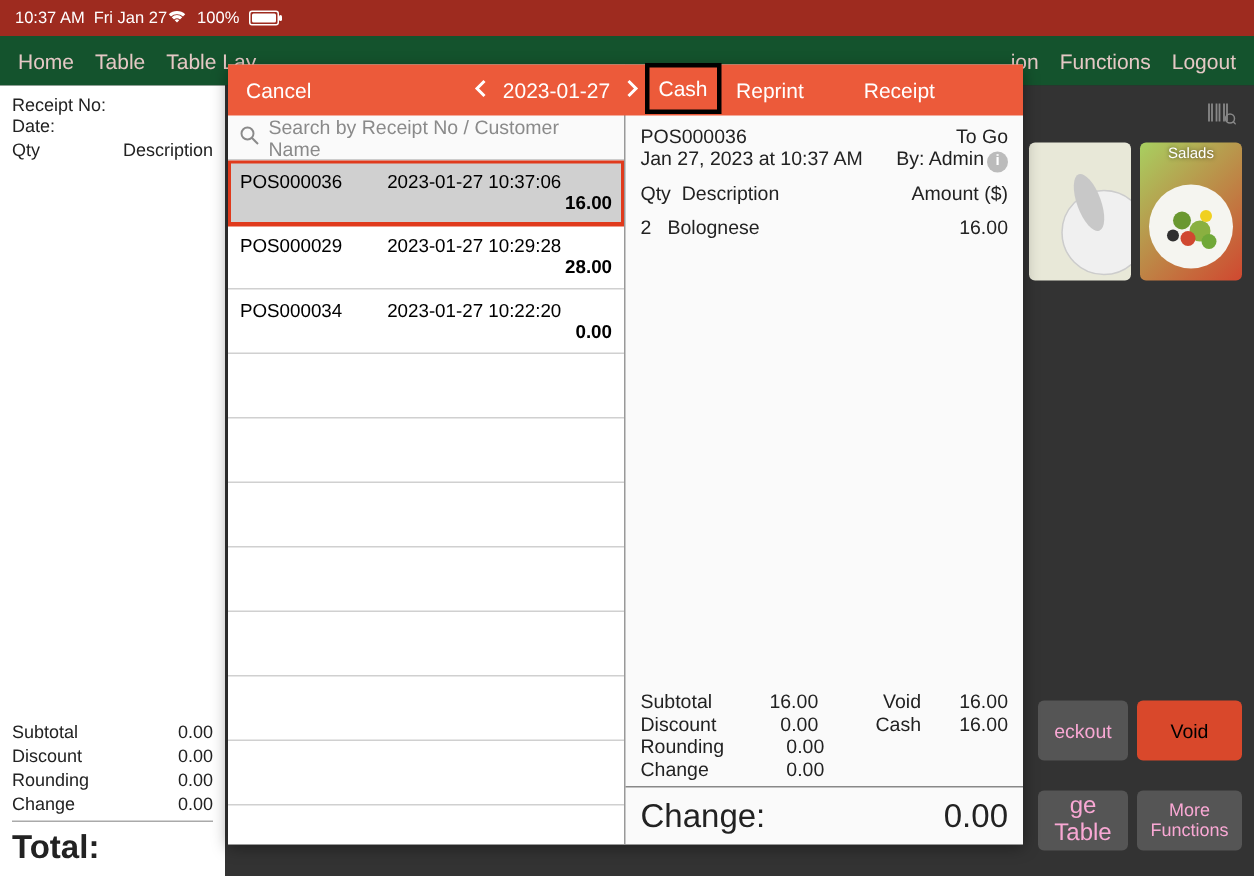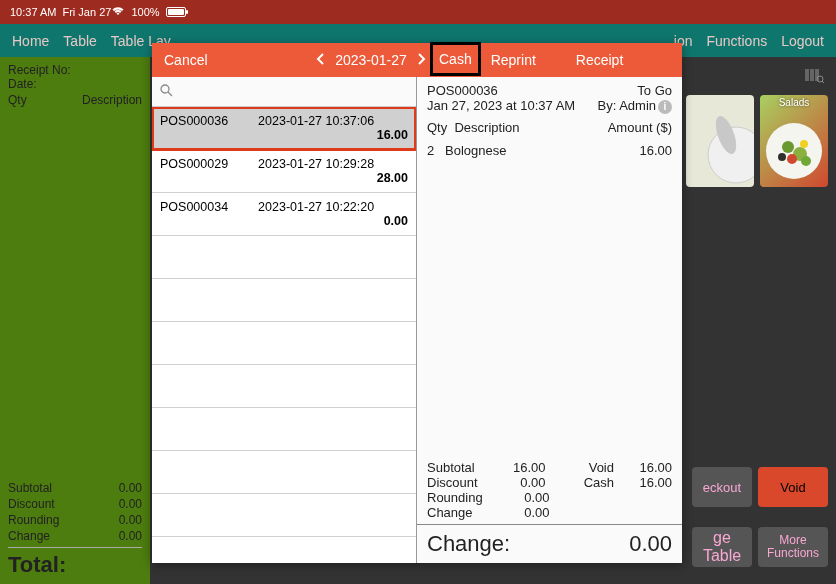--- a/index.html
+++ b/index.html
@@ -7,28 +7,28 @@
   body { background: #2a2a2a; }
 
   
   .status-bar { height: 24px; background: #9e2b1f; color: #fff; display: flex; justify-content: flex-start; align-items: center; padding: 0 10px; font-size: 11px; font-weight: 500; }
   .status-left, .status-right { display: flex; gap: 6px; align-items: center; }
   .battery-icon { display:inline-block; width:20px; height:10px; border:1px solid #fff; border-radius:2px; position:relative; }
   .battery-icon::after { content:""; position:absolute; right:-3px; top:2px; width:2px; height:4px; background:#fff; border-radius:1px; }
   .battery-fill { position:absolute; left:1px; top:1px; bottom:1px; right:1px; background:#fff; border-radius:1px; }
 
   
-  .menu-bar { height: 33px; background: #0f766e; display:flex; align-items:center; justify-content:space-between; color:#d9b5b1; font-size:14px; padding:0 12px; }
+  .menu-bar { height: 33px; background: #14532d; display:flex; align-items:center; justify-content:space-between; color:#d9b5b1; font-size:14px; padding:0 12px; }
   .menu-left, .menu-right { display:flex; gap:14px; }
   .menu-item { color:#e5c8c5; }
 
   
   .backdrop { position:absolute; top:57px; left:0; right:0; bottom:0; }
   
-  .left-panel { position:absolute; left:0; top:0; width:150px; height:100%; background:#4d7c0f; padding:6px 8px; font-size:12px; color:#222; display:flex; flex-direction:column; }
+  .left-panel { position:absolute; left:0; top:0; width:150px; height:100%; background:#ffffff; padding:6px 8px; font-size:12px; color:#222; display:flex; flex-direction:column; }
   .left-panel .row { display:flex; justify-content:space-between; margin-top:2px; }
   .left-panel .spacer { flex:1; }
   .left-total { font-size:22px; font-weight:600; border-top:1px solid #aaa; padding-top:4px; margin-top:4px; }
 
   
   .right-bg { position:absolute; right:0; top:0; bottom:0; left:150px; background:#333; }
   .product-tile { position:absolute; width:68px; height:92px; border-radius:4px; overflow:hidden; background:#c5d5b5; }
   .product-tile .label { position:absolute; top:0; left:0; right:0; text-align:center; font-size:10px; color:#fff; text-shadow:0 0 3px rgba(0,0,0,.6); padding:2px 16px; }
   .btn { position:absolute; background:#555; color:#f9a8d4; border-radius:4px; display:flex; align-items:center; justify-content:center; font-size:13px; text-align:center; }
   .btn.void { background:#d9482b; color:#000000; }
@@ -196,20 +196,21 @@
   </div>
 
   <div class="modal-left">
     <div class="search-row">
       <span class="mag">
         <svg width="13" height="13" viewBox="0 0 13 13">
             <circle cx="5" cy="5" r="4" fill="none" stroke="#8a8a8a" stroke-width="1.3"></circle>
             <path d="M8 8l4 4" stroke="#8a8a8a" stroke-width="1.3"></path>
           </svg>
       </span>
+      <span>Search by Receipt No / Customer Name</span>
     </div>
     <div class="receipt-list" id="receipt-list">
 
     <div class="receipt-row selected">
           <div class="line1">
             <span>POS000036</span>
             <span>2023-01-27 10:37:06</span>
           </div>
           <div class="amt">16.00</div>
         </div>

